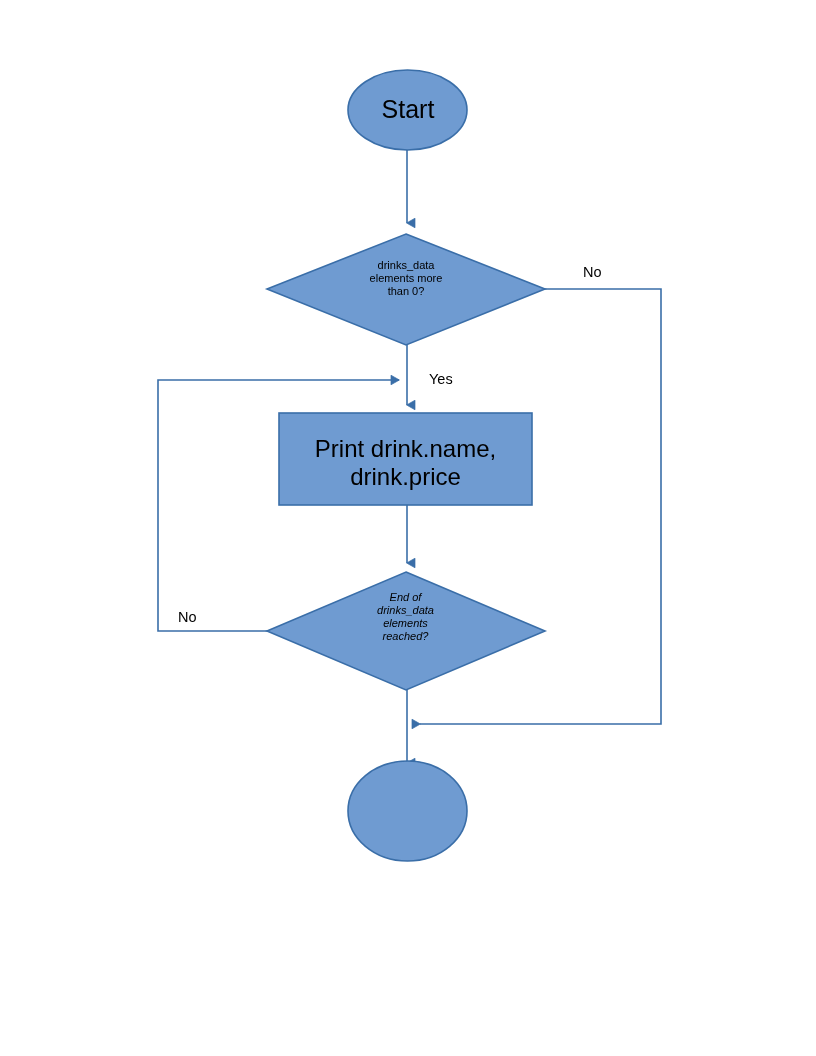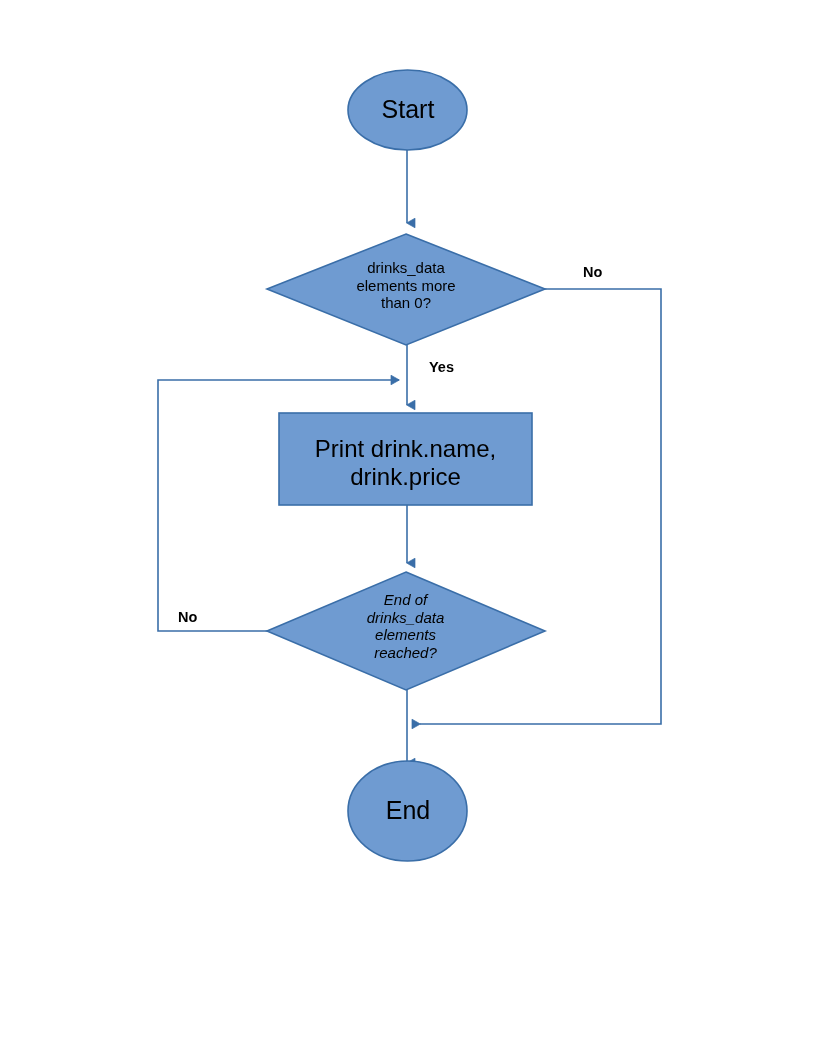--- a/index.html
+++ b/index.html
@@ -32,29 +32,29 @@
     color: #000000;
     line-height: 1.18;
     white-space: pre-line;
     pointer-events: none;
     -webkit-font-smoothing: antialiased;
   }
   .label-terminal {
     font-size: 25px;
   }
   .label-decision {
-    font-size: 15px;
+    font-size: 11px;
   }
   .label-process {
     font-size: 24px;
   }
   .edge-label {
     position: absolute;
     font-size: 14.5px;
-    font-weight: bold;
+    font-weight: normal;
     color: #000000;
     pointer-events: none;
   }
 </style>
 </head>
 <body>
 
 <div id="flowchart-canvas">
 
   <svg id="flow-svg" viewBox="0 0 816 1056">
@@ -100,21 +100,20 @@
 than 0?</div>
 
   <div class="node-label label-process" style="left:289px; top:435px; width:233px;">Print drink.name,
 drink.price</div>
 
   <div class="node-label label-decision" style="left:296px; top:591px; width:219px;font-style:italic;">End of
 drinks_data
 elements
 reached?</div>
 
-  <div class="node-label label-terminal" style="left:328px; top:796px; width:160px;">End</div>
 
   <div class="edge-label" style="left:583px; top:264px;">No</div>
 
-  <div class="edge-label" style="left:429px; top:359px;">Yes</div>
+  <div class="edge-label" style="left:429px; top:371px;">Yes</div>
 
   <div class="edge-label" style="left:178px; top:609px;">No</div>
 
 </div>
 
 </body></html>

